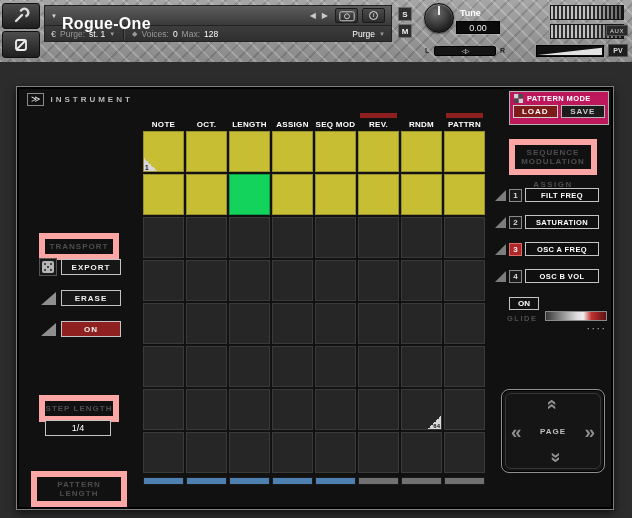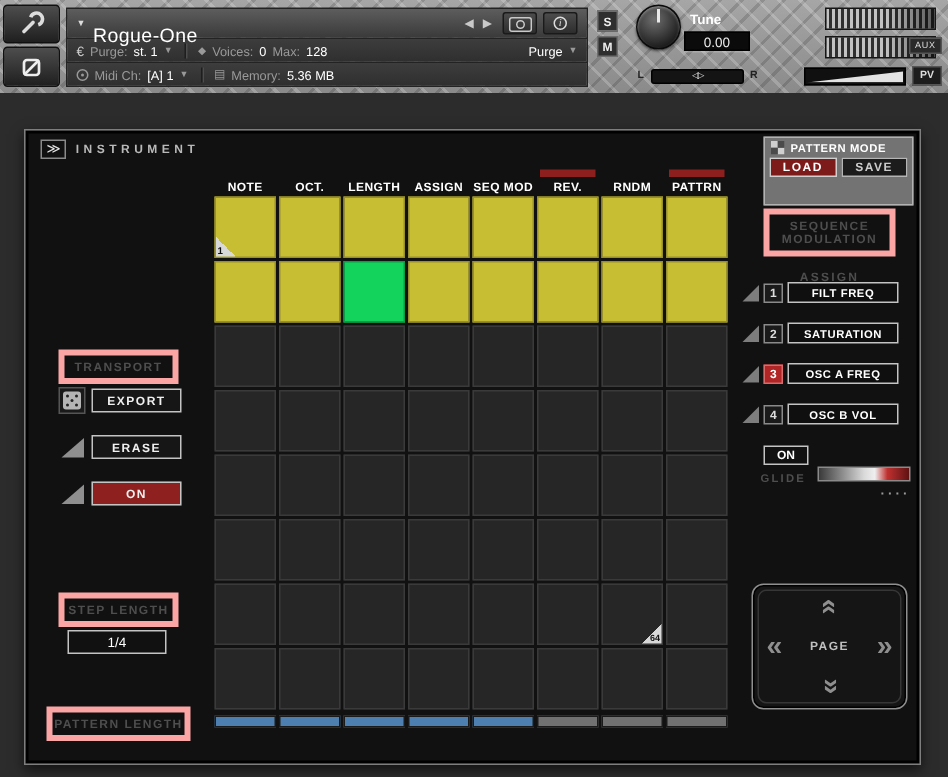--- a/index.html
+++ b/index.html
@@ -15,21 +15,21 @@
   }
   .util-btn { position:absolute; left:2px; width:38px; height:26px; background:linear-gradient(#4d4d4d,#1f1f1f);
     border:1px solid #101010; border-radius:3px; display:flex; align-items:center; justify-content:center; cursor:pointer; }
   .util-btn.wrench { top:3px; }
   .util-btn.power { top:31px; height:27px; }
 
   .head-rows { position:absolute; left:44px; top:5px; width:348px; }
   .row-title { height:21px; background:linear-gradient(#5d5d5d,#3a3a3a); border:1px solid #232323;
     display:flex; align-items:center; padding:0 6px; }
   .tri { font-size:6px; color:#ddd; margin-right:5px; cursor:pointer; }
-  .title { font-size:13px; font-weight:normal; color:#fff; letter-spacing:.3px;margin-top:16px; }
+  .title { font-size:16px; font-weight:bold; color:#fff; letter-spacing:.3px;margin-top:16px; }
   .nav { margin-left:auto; font-size:8px; color:#c9c9c9; padding:0 3px; cursor:pointer; }
   .nav + .nav { margin-left:0; }
   .hbtn { width:23px; height:15px; margin-left:4px; background:linear-gradient(#4c4c4c,#2d2d2d);
     border:1px solid #1a1a1a; border-radius:2px; display:flex; align-items:center; justify-content:center; cursor:pointer; }
   .i-circle { width:9px; height:9px; border:1px solid #ddd; border-radius:50%; color:#ddd; font-size:7px;
     font-style:italic; font-family:"Liberation Serif", serif; display:flex; align-items:center; justify-content:center; line-height:1; }
   .row-sub { height:16px; background:linear-gradient(#3d3d3d,#2f2f2f); border:1px solid #232323; border-top:none;
     display:flex; align-items:center; padding:0 6px; font-size:8.5px; color:#aaa; gap:4px; }
   .row-sub .lbl { color:#9a9a9a; }
   .row-sub .val { color:#fff; }
@@ -70,21 +70,21 @@
 
   
   .inst-area { position:absolute; top:62px; left:0; width:632px; height:456px; background:#2c2c2c; }
   .panel { position:absolute; left:16px; top:24px; width:598px; height:424px; background:#111;
     border:1px solid #7e7e7e; box-shadow:inset 0 0 0 2px #000, 0 3px 8px rgba(0,0,0,.6); }
 
   .brand { position:absolute; left:10px; top:6px; display:flex; align-items:center; gap:6px; }
   .brand-icon { border:1px solid #8a8a8a; color:#e8e8e8; font-size:9px; line-height:1.2; padding:0 3px; }
   .brand-text { color:#b9b9b9; font-size:8px; font-weight:bold; letter-spacing:3px;text-align:right; }
 
-  .pattern-mode { position:absolute; left:492px; top:4px; width:100px; height:46px; background:#737373; border:1px solid #b2b2b2; }
+  .pattern-mode { position:absolute; left:492px; top:4px; width:100px; height:34px; background:#be185d; border:1px solid #b2b2b2; }
   .pm-title { display:flex; align-items:center; gap:4px; padding:2px 4px 1px; }
   .pm-title span { color:#fff; font-size:7.5px; font-weight:bold; letter-spacing:.4px; }
   .pm-btns { display:flex; gap:3px; padding:1px 3px; }
   .pm-btn { flex:1; height:13px; font-size:8px; font-weight:bold; letter-spacing:1px; text-align:center; line-height:12px; cursor:pointer; }
   .pm-load { background:#7d1b1b; border:1px solid #d0d0d0; color:#fff; }
   .pm-save { background:#1c1c1c; border:1px solid #b5b5b5; color:#ccc; }
 
   .col-headers { position:absolute; left:126px; top:26px; display:grid; grid-template-columns:repeat(8,41px); gap:2px; }
   .col-h { position:relative; height:16px; display:flex; align-items:flex-end; justify-content:center;
     color:#fff; font-size:8px; font-weight:bold; letter-spacing:.3px; }
@@ -96,21 +96,21 @@
   .cell.green { border-color:#0b9e44; }
   .fold { position:absolute; width:13px; height:13px; }
   .fold.bl { left:0; bottom:0; background:linear-gradient(45deg, #d8d8d8 50%, transparent 50%); }
   .fold.bl span { position:absolute; left:1px; bottom:0; font-size:6.5px; color:#111; font-weight:bold; }
   .fold.br { right:0; bottom:0; background:linear-gradient(315deg, #d8d8d8 50%, transparent 50%); }
   .fold.br span { position:absolute; right:1px; bottom:0; font-size:6px; color:#111; font-weight:bold; }
 
   .pattern-bars { position:absolute; left:126px; top:390px; display:grid; grid-template-columns:repeat(8,41px); gap:2px; }
   .fbar { height:8px; border:1px solid #1a1a1a; cursor:pointer; }
 
-  .dim-box { position:absolute; border:4px solid #fca5a5; color:#4e4e4e; font-size:8px; font-weight:bold;
+  .dim-box { position:absolute; border:6px solid #fca5a5; color:#4e4e4e; font-size:8px; font-weight:bold;
     letter-spacing:1px; text-align:center; padding:3px 0; }
 
   .info-box { position:absolute; left:28px; top:54px; width:74px; height:76px; background:#141414; border:1px solid #9a9a9a; }
   .info-title { position:absolute; top:-7px; left:50%; transform:translateX(-50%); background:#141414; border:1px solid #9a9a9a;
     padding:1px 8px; font-size:8px; font-weight:bold; color:#fff; }
   .info-text { padding:10px 6px 4px; font-size:8px; color:#ddd; line-height:1.55; }
 
   .icon-box { position:absolute; left:22px; top:171px; width:18px; height:18px; background:#1a1a1a; border:1px solid #555;
     display:flex; align-items:center; justify-content:center; }
   .die { width:12px; height:12px; border-radius:2px; background:#b5b5b5; position:relative; }
@@ -192,30 +192,20 @@
       <span class="dd">▼</span>
       <span class="sep"></span>
       <span class="gem">◆</span>
       <span class="lbl">Voices:</span>
       <span class="val">0</span>
       <span class="lbl">Max:</span>
       <span class="val">128</span>
       <span class="push val">Purge</span>
       <span class="dd">▼</span>
     </div>
-    <div class="row-sub">
-      <span class="circ"></span>
-      <span class="lbl">Midi Ch:</span>
-      <span class="val">[A] 1</span>
-      <span class="dd">▼</span>
-      <span class="sep"></span>
-      <span class="memicon">▤</span>
-      <span class="lbl">Memory:</span>
-      <span class="val">5.36 MB</span>
-    </div>
   </div>
 
   <div class="solo-btn">S</div>
   <div class="mute-btn">M</div>
   <div class="knob">
     <div class="knob-pointer"></div>
   </div>
   <div class="tune-label">Tune</div>
   <div class="tune-value">0.00</div>
   <span class="pan-l">L</span>

